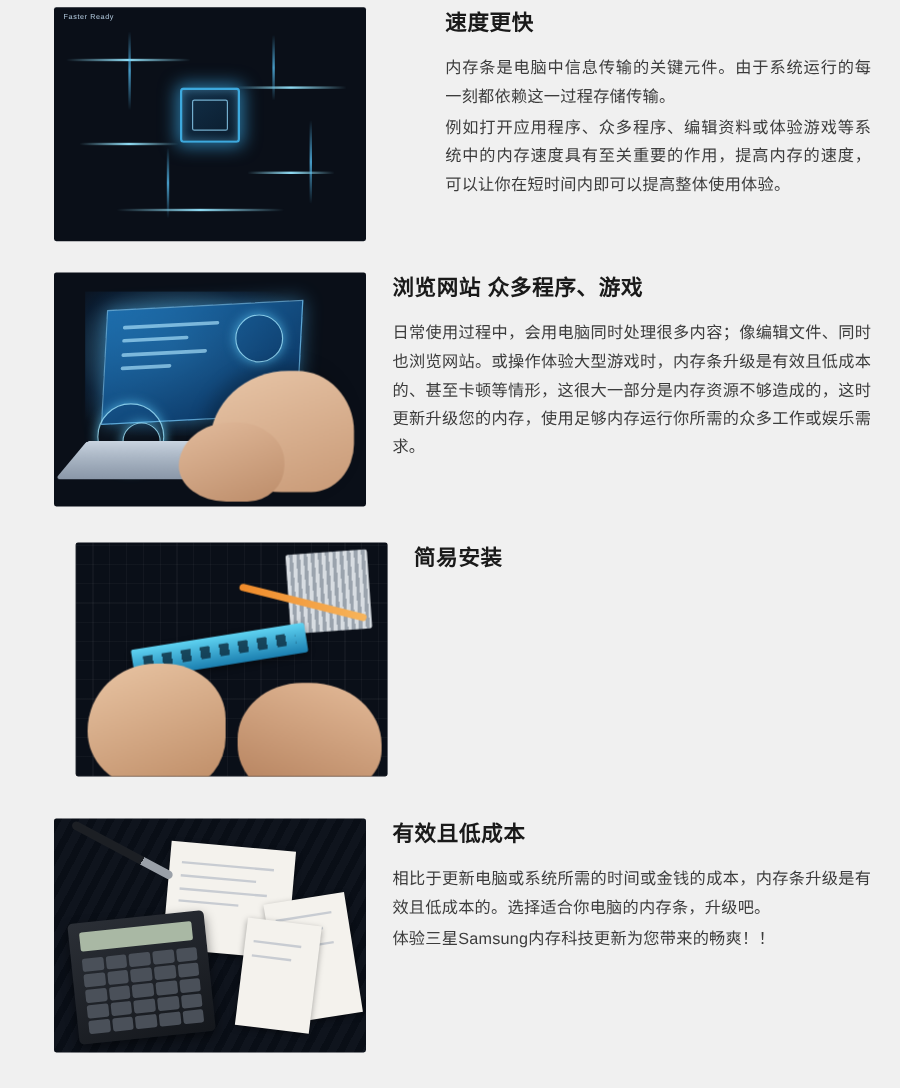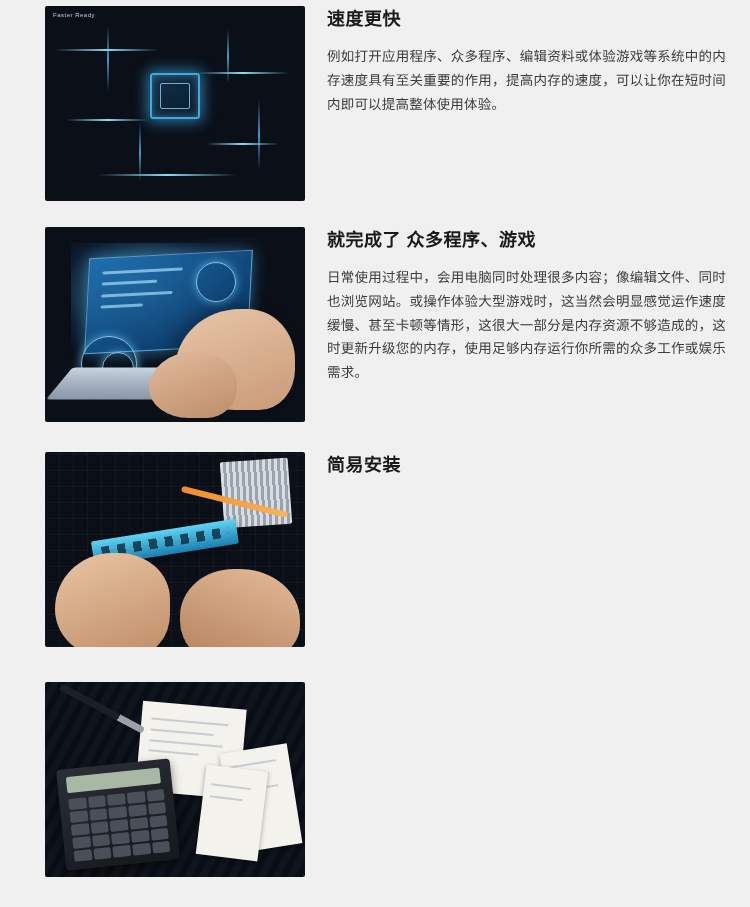--- a/index.html
+++ b/index.html
@@ -54,23 +54,23 @@
   .feature .para {
     font-size: 13.5px;
     line-height: 1.75;
     color: #3c3c3c;
     margin: 0 0 2px 0;
     text-align: justify;
     letter-spacing: 0.2px;
   }
 
   
-  #feature-0 { padding-top: 6px; }
+  #feature-0 { padding-top: 6px; gap: 44px; }
   #feature-1 { padding-top: 26px; }
-  #feature-2 { padding-top: 30px; }
+  #feature-2 { padding-top: 30px; padding-left: 18px; }
   #feature-3 { padding-top: 35px; }
 
   
   .img-circuit {
     background:
       radial-gradient(circle at 52% 45%, rgba(40,150,220,0.55) 0%, rgba(10,25,45,0.2) 38%, rgba(3,8,16,0) 65%),
       linear-gradient(135deg, #050a12 0%, #081426 45%, #040810 100%);
   }
   .img-circuit .traces {
     position: absolute;
@@ -334,20 +334,21 @@
         <div class="vline" style="left:24%;top:10%;height:34%;"></div>
         <div class="vline" style="left:70%;top:12%;height:28%;"></div>
         <div class="vline" style="left:36%;top:60%;height:30%;"></div>
         <div class="vline" style="left:82%;top:48%;height:36%;"></div>
       </div>
       <div class="chip"></div>
       <div class="badge">Faster Ready</div>
     </div>
     <div class="text">
       <h2 class="heading">速度更快</h2>
+      <p class="para">内存条是电脑中信息传输的关键元件。由于系统运行的每一刻都依赖这一过程存储传输。</p>
       <p class="para">例如打开应用程序、众多程序、编辑资料或体验游戏等系统中的内存速度具有至关重要的作用，提高内存的速度，可以让你在短时间内即可以提高整体使用体验。</p>
     </div>
   </section>
 
   <section class="feature" id="feature-1">
     <div class="thumb img-laptop">
       <div class="glow"></div>
       <div class="screen">
         <span class="bar" style="left:8%;top:14%;width:50%;"></span>
         <span class="bar" style="left:8%;top:26%;width:34%;"></span>
@@ -355,22 +356,22 @@
         <span class="bar" style="left:8%;top:50%;width:26%;"></span>
       </div>
       <div class="ring" style="left:14%;top:56%;width:54px;height:54px;"></div>
       <div class="ring" style="left:22%;top:64%;width:30px;height:30px;"></div>
       <div class="ring" style="left:58%;top:18%;width:38px;height:38px;"></div>
       <div class="base"></div>
       <div class="hand"></div>
       <div class="hand2"></div>
     </div>
     <div class="text">
-      <h2 class="heading">就完成了 众多程序、游戏</h2>
-      <p class="para">日常使用过程中，会用电脑同时处理很多内容；像编辑文件、同时也浏览网站。或操作体验大型游戏时，这当然会明显感觉运作速度缓慢、甚至卡顿等情形，这很大一部分是内存资源不够造成的，这时更新升级您的内存，使用足够内存运行你所需的众多工作或娱乐需求。</p>
+      <h2 class="heading">浏览网站 众多程序、游戏</h2>
+      <p class="para">日常使用过程中，会用电脑同时处理很多内容；像编辑文件、同时也浏览网站。或操作体验大型游戏时，内存条升级是有效且低成本的、甚至卡顿等情形，这很大一部分是内存资源不够造成的，这时更新升级您的内存，使用足够内存运行你所需的众多工作或娱乐需求。</p>
     </div>
   </section>
 
   <section class="feature" id="feature-2">
     <div class="thumb img-ram">
       <div class="board"></div>
       <div class="heatsink"></div>
       <div class="cable"></div>
       <div class="stick">
         <div class="chips"></div>
@@ -426,15 +427,20 @@
             <i></i>
           <i></i>
             <i></i>
             <i></i>
             <i></i>
             <i></i>
         </div>
       </div>
       <div class="pen"></div>
     </div>
+    <div class="text">
+      <h2 class="heading">有效且低成本</h2>
+      <p class="para">相比于更新电脑或系统所需的时间或金钱的成本，内存条升级是有效且低成本的。选择适合你电脑的内存条，升级吧。</p>
+      <p class="para">体验三星Samsung内存科技更新为您带来的畅爽！！</p>
+    </div>
   </section>
 
 </div>
 
 </body></html>

